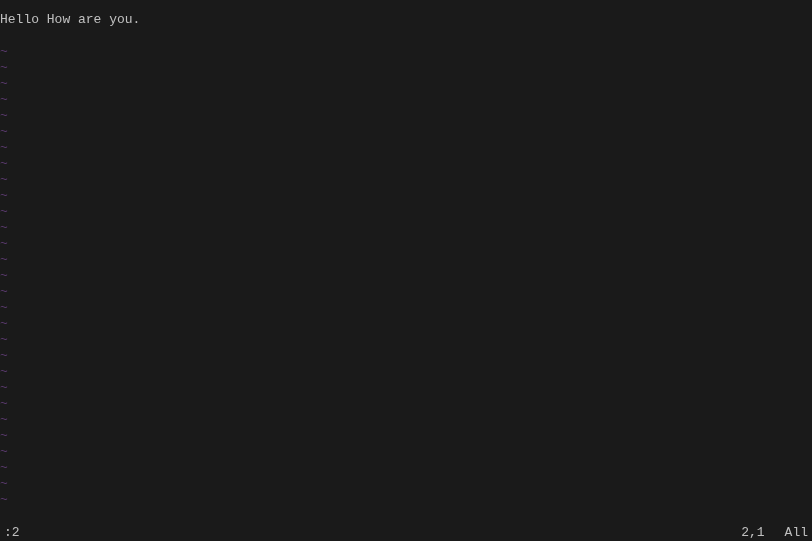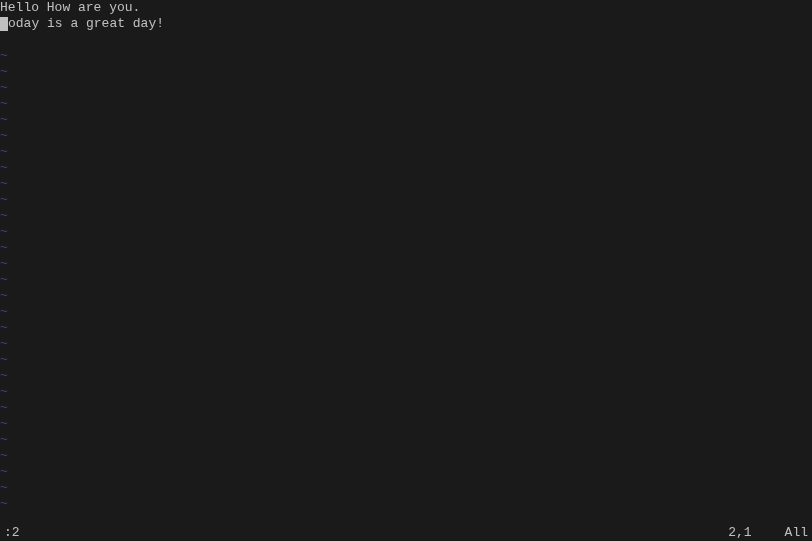--- a/index.html
+++ b/index.html
@@ -19,20 +19,21 @@
       display: flex;
       flex-direction: column;
     }
 
     #editor-area {
       flex: 1;
       background-color: #1a1a1a;
       padding: 0;
       position: relative;
       overflow: hidden;
+      margin-top: 12px;
     }
 
     .line {
       display: flex;
       align-items: center;
       min-height: 16px;
       line-height: 16px;
       white-space: pre;
     }
 
@@ -62,36 +63,33 @@
       min-height: 18px;
       align-items: center;
     }
 
     .status-left {
       color: #c0c0c0;
     }
 
     .status-right {
       display: flex;
-      gap: 33px;
+      gap: 20px;
       color: #c0c0c0;
     }
   </style>
 </head>
 <body>
 
 <div id="editor-area">
 
   <div class="line">
     <span class="line-content">Hello How are you.</span>
   </div>
 
-  <div class="line">
-    <span class="line-content"><span class="cursor"></span><span>oday is a great day!</span></span>
-  </div>
 
 
   <div class="line">
     <span class="line-content">&nbsp;</span>
   </div>
 
   <div class="line"><span class="tilde">~</span></div>
   <div class="line"><span class="tilde">~</span></div>
   <div class="line"><span class="tilde">~</span></div>
   <div class="line"><span class="tilde">~</span></div>

